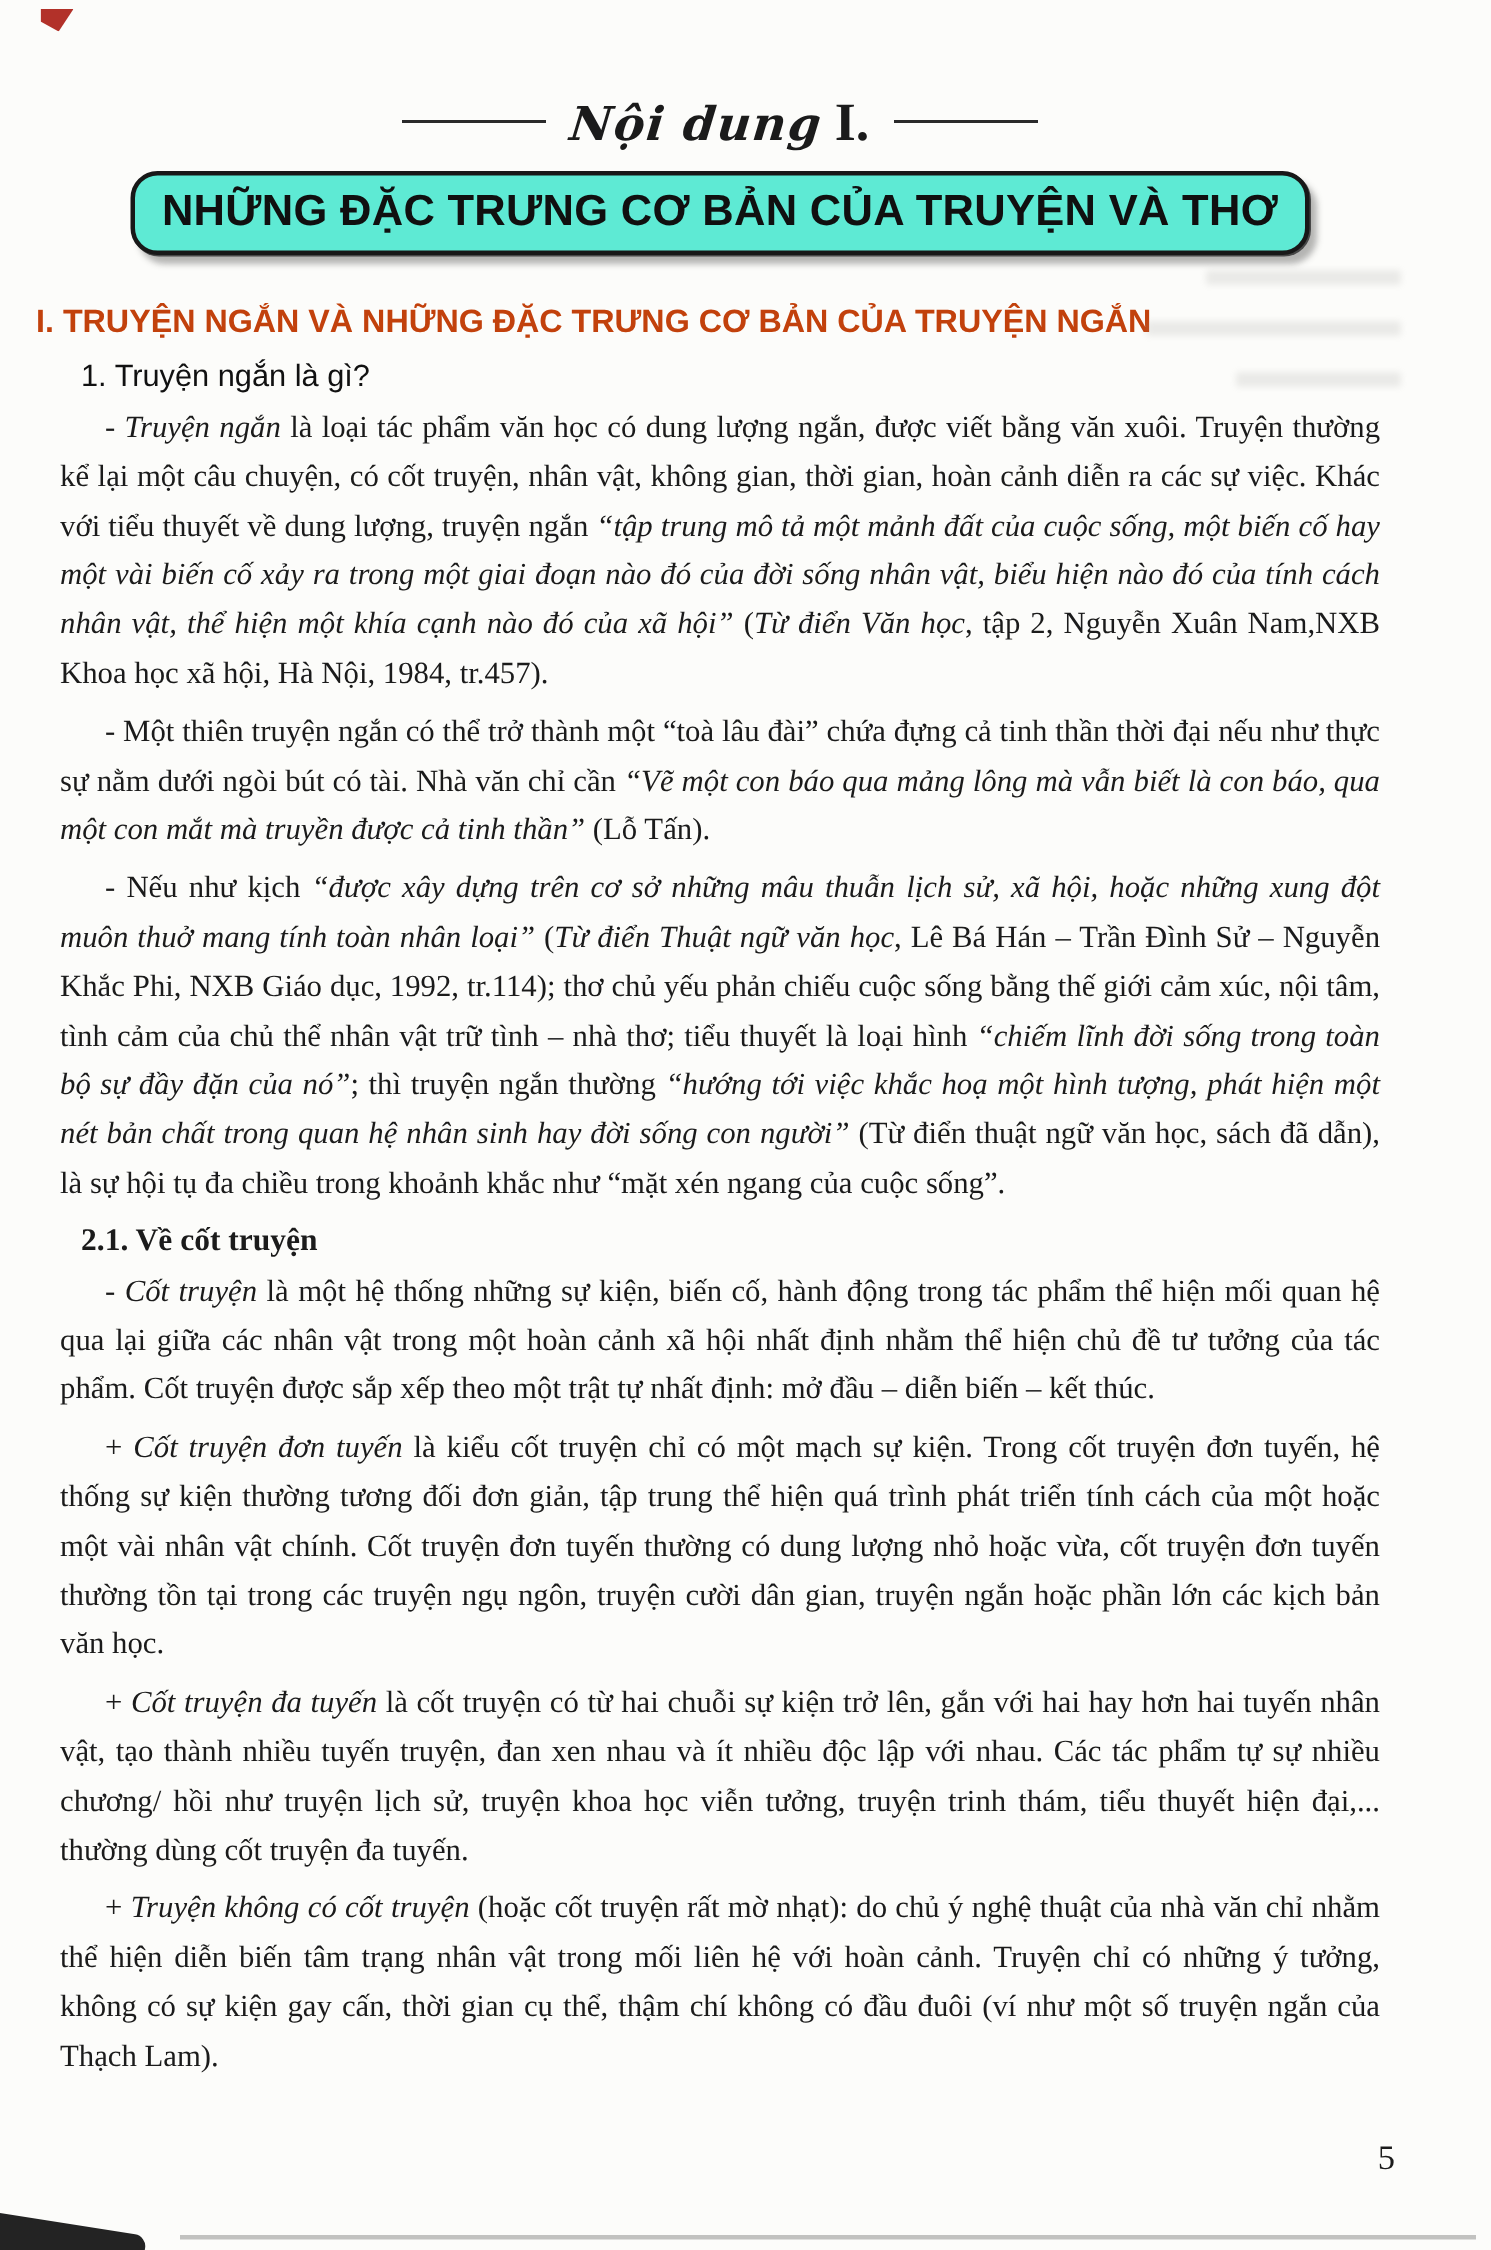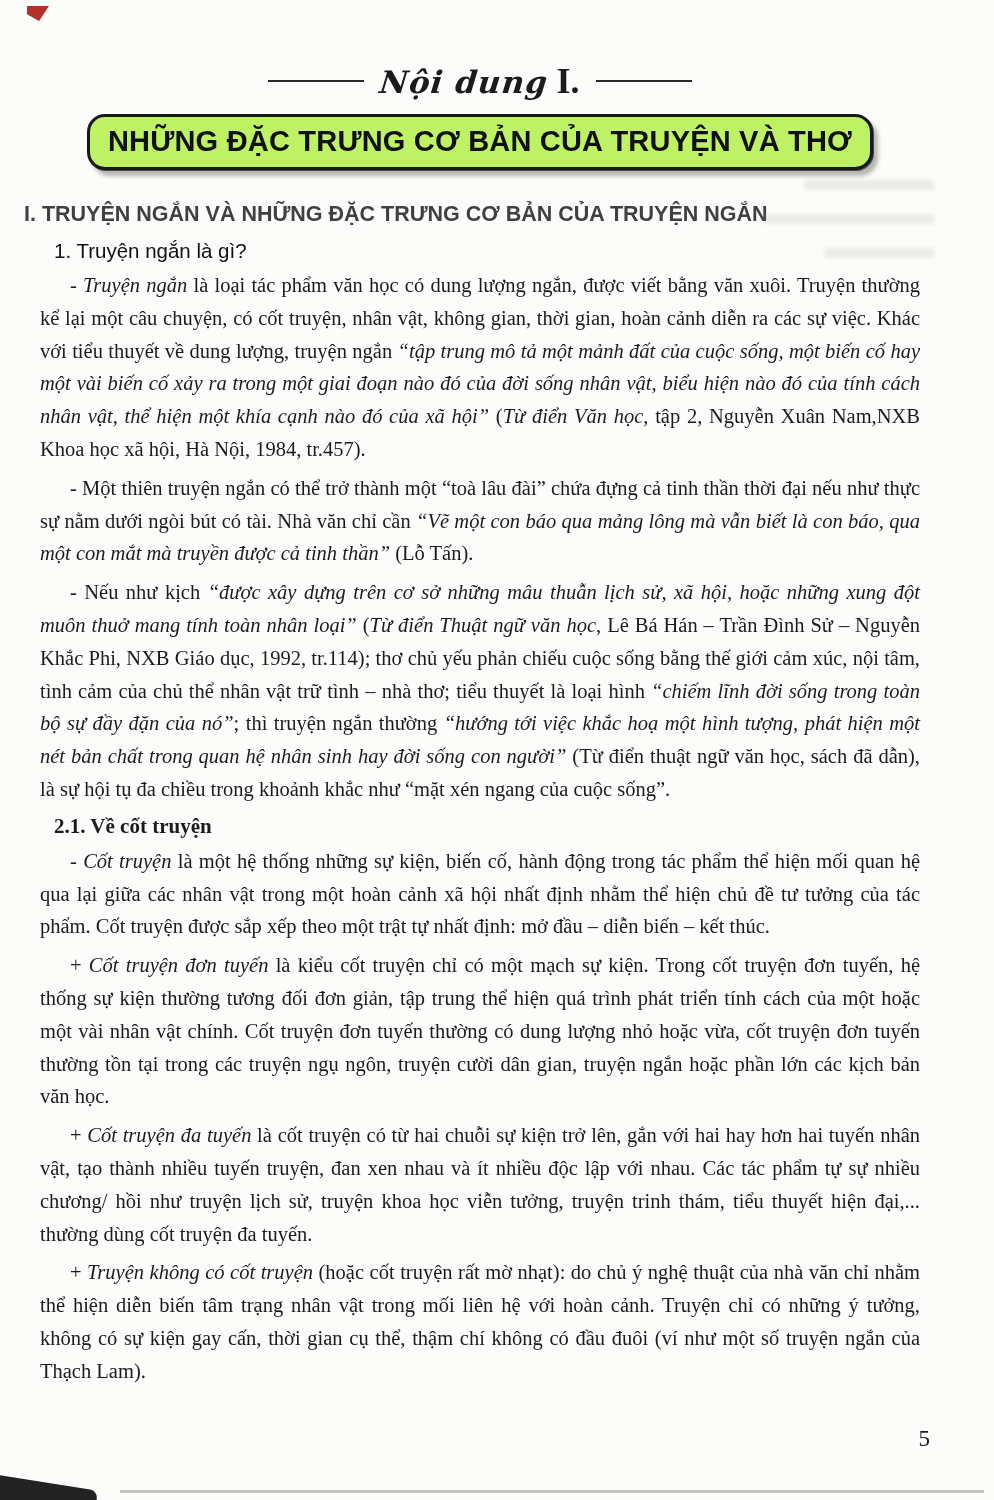--- a/index.html
+++ b/index.html
@@ -35,40 +35,40 @@
   .script-numeral{
     font-family:"Liberation Serif",serif;
     font-weight:bold;font-size:36px;
   }
   
   .title-box{
     margin:12px auto 0 auto;
     width:786px;
     border:3px solid #181818;
     border-radius:18px;
-    background:#bef264;
+    background:#5eead4;
     box-shadow:5px 6px 4px rgba(45,45,45,0.35), 1px 1px 0 #555;
     text-align:center;
     padding:8px 6px 9px 6px;
     box-sizing:border-box;
   }
   .title-box .title-text{
     font-family:"Liberation Sans","DejaVu Sans",sans-serif;
     font-weight:bold;
     font-size:29px;
     letter-spacing:0.2px;
     color:#101010;
     white-space:nowrap;
   }
   
   .content{margin-top:32px;}
   .section-heading{
     font-family:"Liberation Sans","DejaVu Sans",sans-serif;
     font-weight:bold;font-size:21.5px;
-    color:#404040;
+    color:#c2410c;
     margin:0 0 12px 0;
   }
   .sub-heading{
     font-family:"Liberation Sans","DejaVu Sans",sans-serif;
     font-weight:normal;font-size:20.5px;
     color:#111;
     padding-left:30px;
     margin:12px 0 6px 0;
   }
   .serif-heading{

